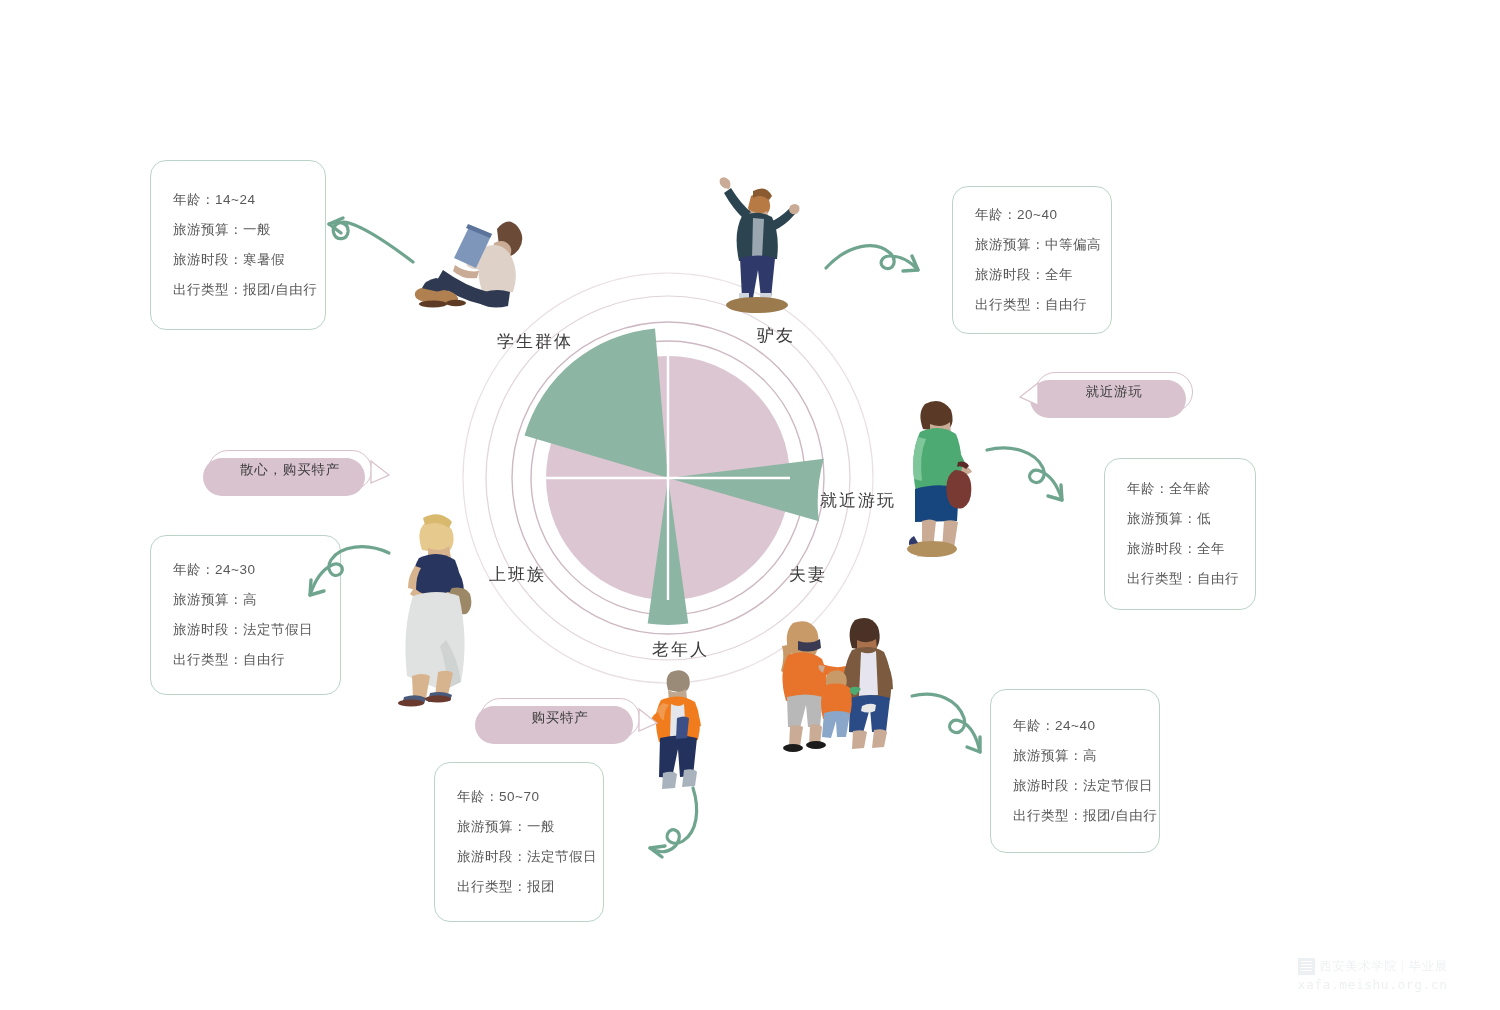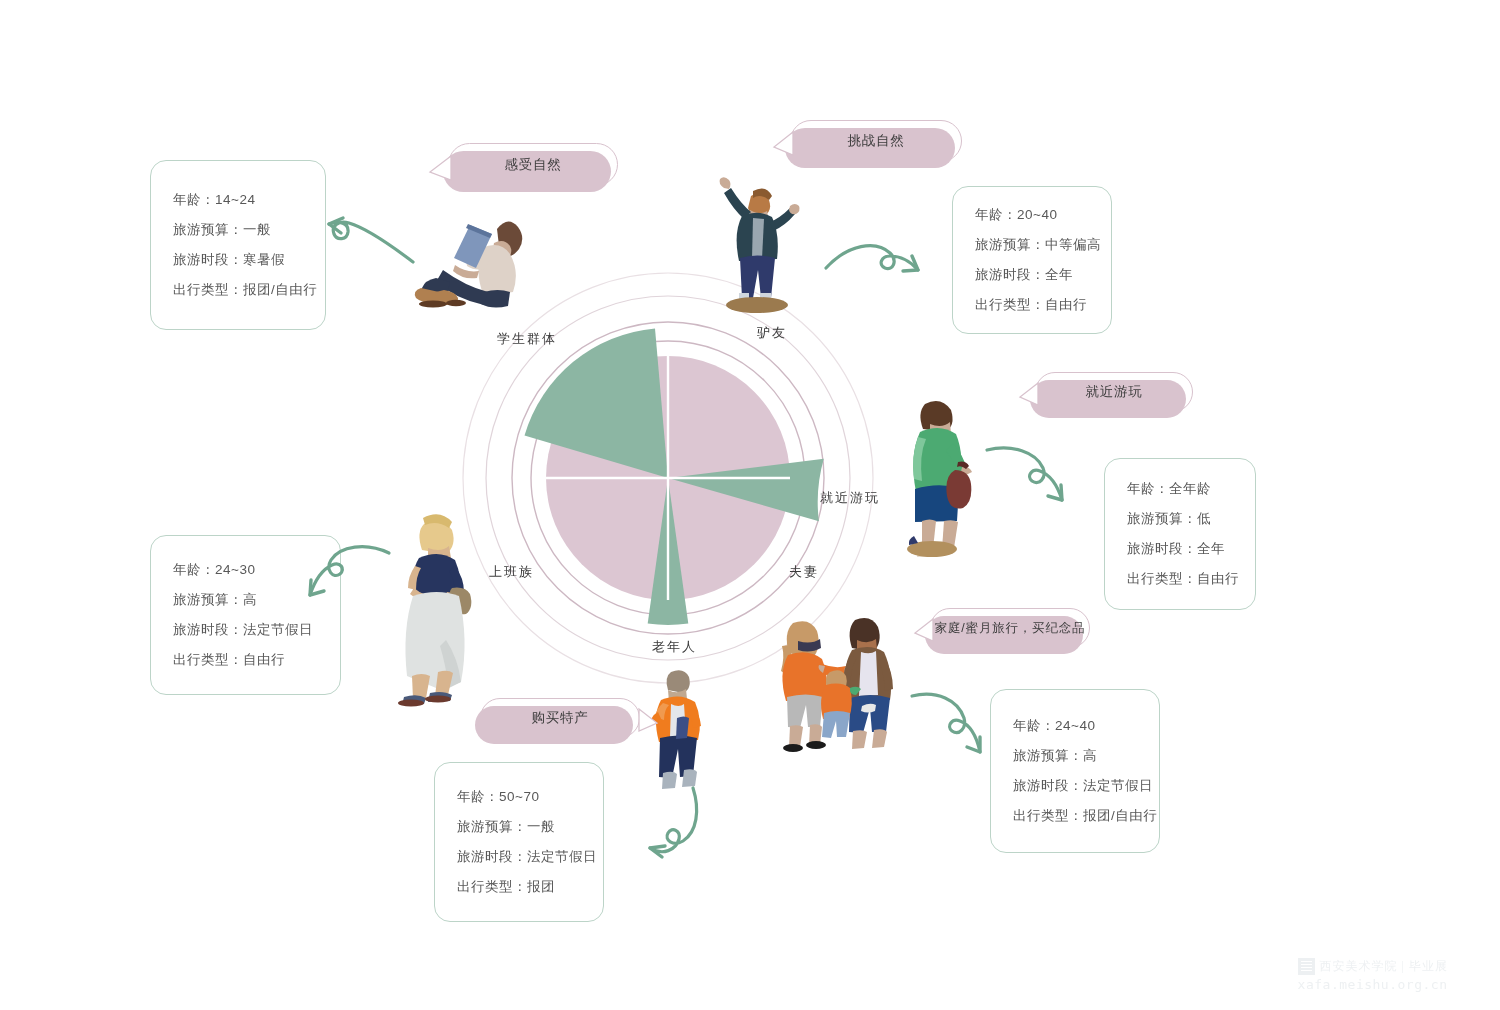--- a/index.html
+++ b/index.html
@@ -45,21 +45,21 @@
     z-index:6;
   }
   .bubble .shadow{
     position:absolute;left:-6px;top:7px;width:100%;height:100%;
     border-radius:22px;background:#d9c3ce;z-index:-1;
   }
   .bubble .txt{position:relative;z-index:2;padding:0 16px;white-space:nowrap;}
 
   
   .clabel{
-    position:absolute;font-size:13px;color:#3b3b3b;letter-spacing:2px;
+    position:absolute;font-size:17px;color:#3b3b3b;letter-spacing:2px;
     white-space:nowrap;z-index:5;
   }
 
   
   .wm{position:absolute;right:52px;bottom:18px;opacity:.9;z-index:9;}
   .wm-line{display:flex;align-items:center;gap:5px;}
   .wm-box{width:17px;height:17px;background:#eceff1;position:relative;}
   .wm-box:before{content:"";position:absolute;left:3px;top:3px;right:3px;bottom:3px;
      background:repeating-linear-gradient(#fff 0 1.5px,#eceff1 1.5px 3px);}
   .wm-cn{font-size:12px;color:#eceff1;letter-spacing:1px;font-family:"Liberation Serif",serif;}
@@ -248,60 +248,46 @@
       <path d="M693,788 C700,810 697,832 683,841 C673,847 664,840 668,833 C672,826 681,831 679,839 C676,850 663,856 650,848"></path>
       <path d="M650,848 l15,-2 M650,848 l12,9" stroke-width="3.4"></path>
     </g>
 
     <g>
       <path d="M389,553 C366,542 340,546 331,560 C325,570 333,579 340,574 C346,569 340,561 332,565 C321,570 314,583 310,595"></path>
       <path d="M310,595 l14,-4 M310,595 l1,-15" stroke-width="3.4"></path>
     </g>
   </svg>
 
-  <div class="bubble" style="left:448px;top:143px;width:170px;height:43px">
-    <span class="shadow"></span>
-    <span class="txt">感受自然</span>
-    <svg style="position:absolute;left:-20px;top:10px;width:26px;height:30px">
-      <path d="M22,2 L1,18 L22,26 Z" fill="#ffffff" stroke="#d8c2cd" stroke-width="1.3"></path>
-    </svg>
-  </div>
-
-  <div class="bubble" style="left:790px;top:120px;width:172px;height:42px">
-    <span class="shadow"></span>
-    <span class="txt">挑战自然</span>
-    <svg style="position:absolute;left:-18px;top:9px;width:24px;height:30px">
-      <path d="M20,2 L1,17 L20,25 Z" fill="#ffffff" stroke="#d8c2cd" stroke-width="1.3"></path>
-    </svg>
-  </div>
+
 
   <div class="bubble" style="left:1035px;top:372px;width:158px;height:40px">
     <span class="shadow"></span>
     <span class="txt">就近游玩</span>
     <svg style="position:absolute;left:-17px;top:8px;width:24px;height:28px">
       <path d="M19,2 L1,16 L19,24 Z" fill="#ffffff" stroke="#d8c2cd" stroke-width="1.3"></path>
     </svg>
   </div>
 
-  <div class="bubble" style="left:930px;top:608px;width:160px;height:40px">
-    <span class="shadow"></span>
-    <span class="txt" style="font-size:12.5px">家庭/蜜月旅行，买纪念品</span>
-    <svg style="position:absolute;left:-17px;top:8px;width:24px;height:28px">
-      <path d="M19,2 L1,16 L19,24 Z" fill="#ffffff" stroke="#d8c2cd" stroke-width="1.3"></path>
-    </svg>
-  </div>
 
   <div class="bubble" style="left:480px;top:698px;width:160px;height:40px">
     <span class="shadow" style="left:-6px"></span>
     <span class="txt">购买特产</span>
     <svg style="position:absolute;right:-19px;top:8px;width:24px;height:28px">
       <path d="M5,2 L23,16 L5,24 Z" fill="#ffffff" stroke="#d8c2cd" stroke-width="1.3"></path>
     </svg>
   </div>
 
+  <div class="bubble" style="left:208px;top:450px;width:164px;height:40px">
+    <span class="shadow" style="left:-6px"></span>
+    <span class="txt">散心，购买特产</span>
+    <svg style="position:absolute;right:-19px;top:8px;width:24px;height:28px">
+      <path d="M5,2 L23,16 L5,24 Z" fill="#ffffff" stroke="#d8c2cd" stroke-width="1.3"></path>
+    </svg>
+  </div>
 
   <div class="card" style="left:150px;top:160px;width:176px;height:170px">
     <div class="row">
       <span class="k">年龄：</span><span class="v">14~24</span>
     </div>
     <div class="row">
       <span class="k">旅游预算：</span><span class="v">一般</span>
     </div>
     <div class="row">
       <span class="k">旅游时段：</span><span class="v">寒暑假</span>

